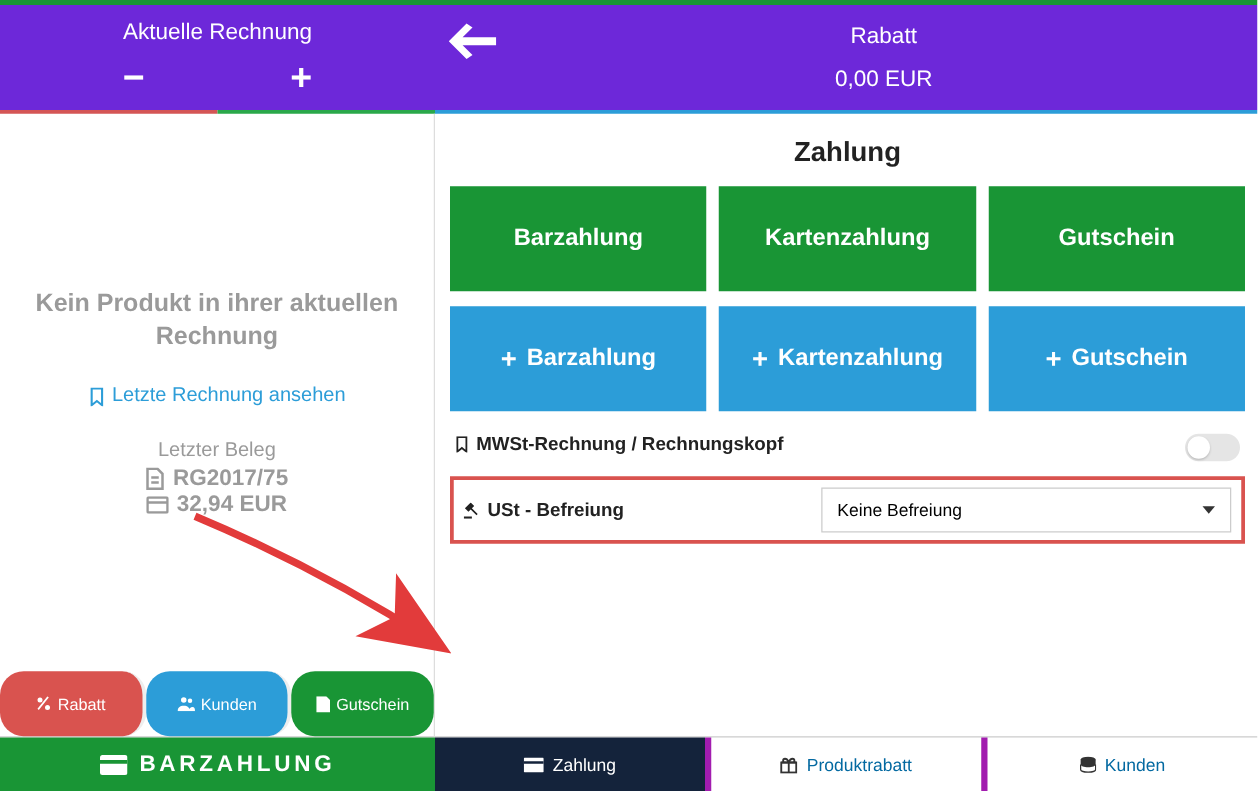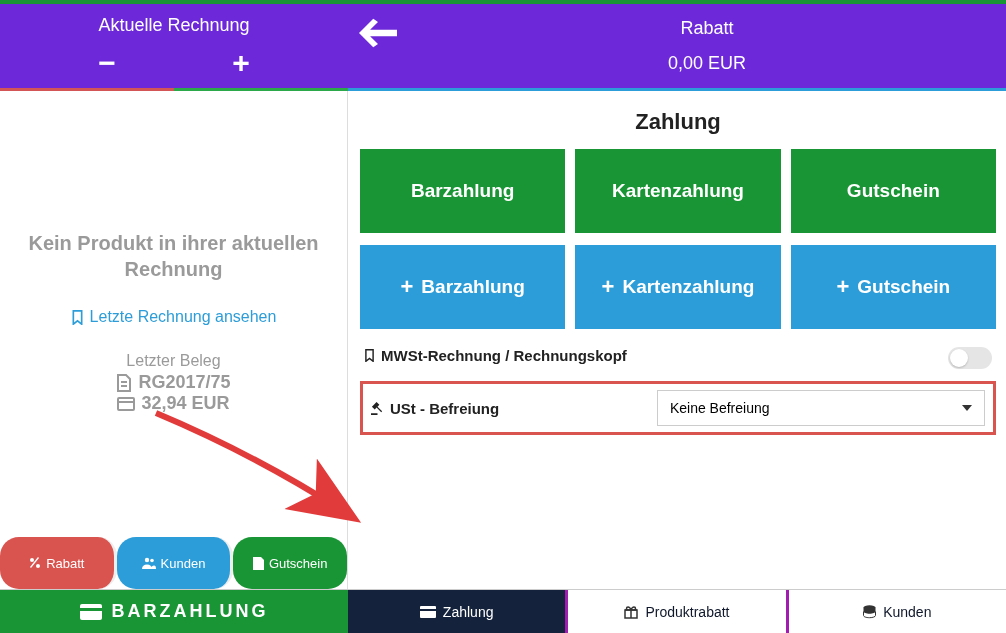--- a/index.html
+++ b/index.html
@@ -268,23 +268,23 @@
     letter-spacing: 3px;
     cursor: pointer;
   }
   .bb-tab {
     flex: 1;
     display: flex;
     align-items: center;
     justify-content: center;
     gap: 7px;
     font-size: 14px;
-    color: #0f172a;
-    cursor: pointer;
-    border-left: 3px solid #a21caf;
+    color: #0369a1;
+    cursor: pointer;
+    border-left: 5px solid #a21caf;
   }
   .bb-tab.active {
     background: #14233b;
     color: #fff;
     border-left: none;
   }
   .icon { display: inline-flex; }
   svg { display: block; }
 
   .arrow-annotation {

